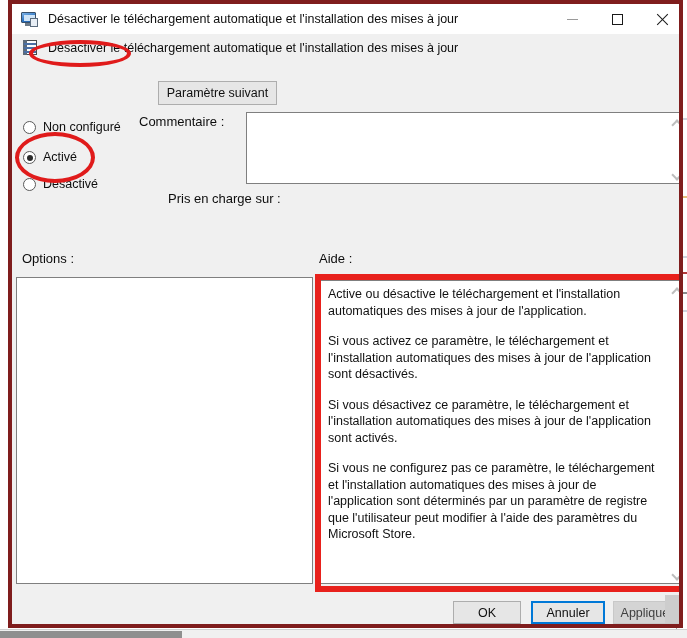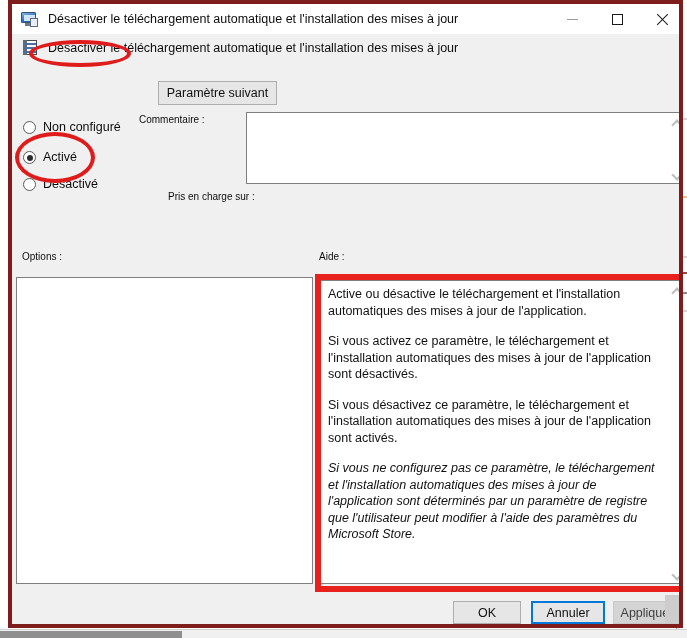--- a/index.html
+++ b/index.html
@@ -229,21 +229,21 @@
   .radio-label {
     margin-left: 7px;
     font-size: 12.5px;
     color: #0d0d0d;
     white-space: nowrap;
   }
 
   
   .lbl {
     position: absolute;
-    font-size: 10px;
+    font-size: 13px;
     color: #0d0d0d;
     white-space: nowrap;
   }
   .lbl-comment  { left: 127px; top: 110px; }
   .lbl-support  { left: 156px; top: 187px; }
   .lbl-options  { left: 10px;  top: 247px; }
   .lbl-help     { left: 307px; top: 247px; }
 
   
   .field {
@@ -272,21 +272,21 @@
     position: absolute;
     left: 0; top: 0; right: 16px; bottom: 0;
     padding: 5px 7px;
     overflow: hidden;
     font-size: 12.5px;
     line-height: 16.5px;
     color: #111111;
   }
   .field-options .field-inner { right: 0; }
   .field-inner p { margin: 0 0 14px 0; }
-  .field-inner p:last-child { margin-bottom: 0; font-style: italic; }
+  .field-inner p:last-child { margin-bottom: 0; }
 
   
   .vbar {
     position: absolute;
     right: 0; top: 0;
     width: 16px; height: 100%;
     background: #ffffff;
   }
   .vbar .arrow {
     position: absolute;

